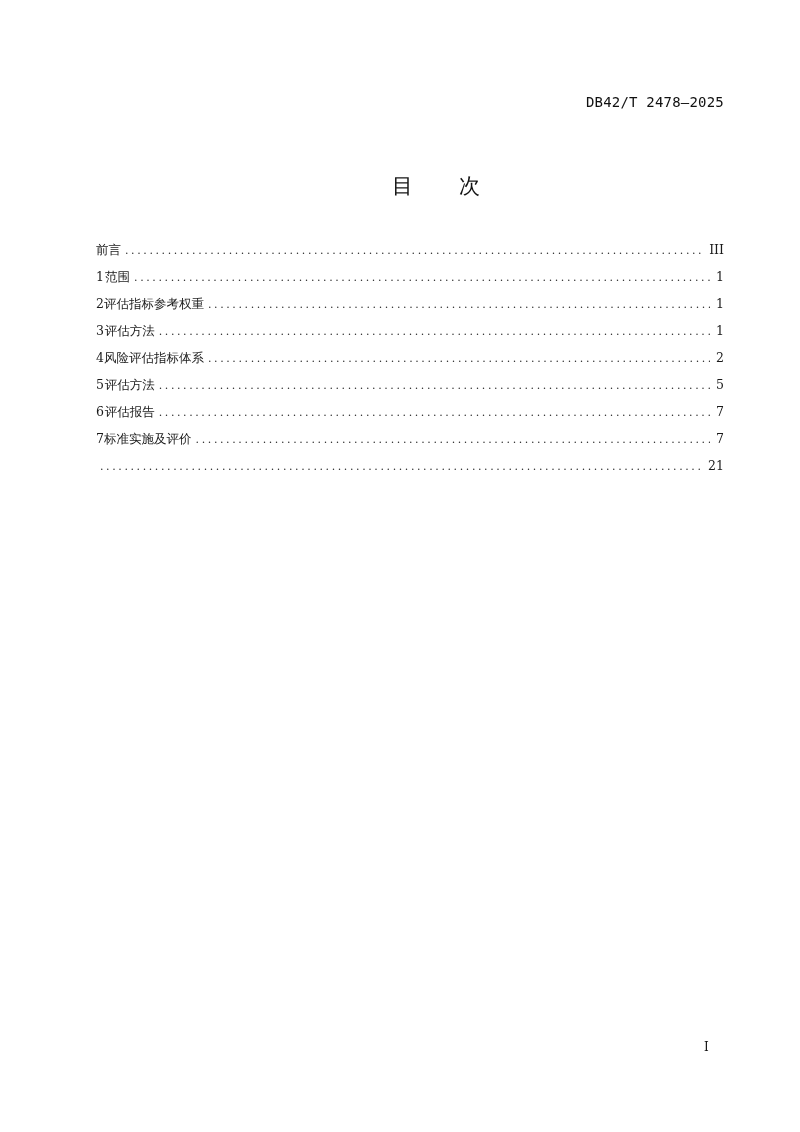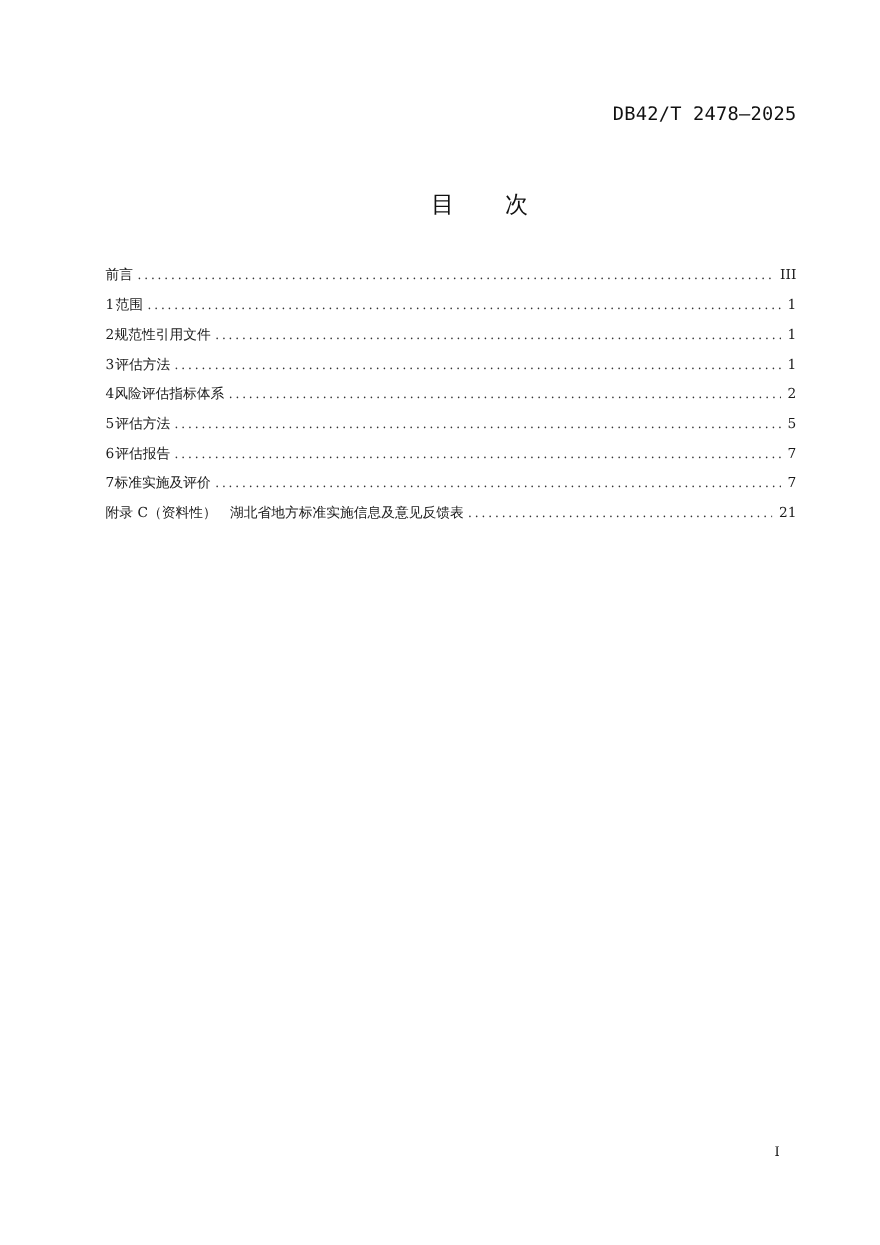--- a/index.html
+++ b/index.html
@@ -1,17 +1,17 @@
 <!DOCTYPE html>
 <html><head>
   <meta charset="utf-8">
   <style>
     html, body { margin: 0; padding: 0; background: #ffffff; }
     body { width: 800px; height: 1132px; position: relative; overflow: hidden; color: #1a1a1a; font-family: "DejaVu Serif", serif; }
-    .std-code { position: absolute; top: 94px; right: 76px; font-family: "DejaVu Sans Mono", "Liberation Mono", monospace; font-size: 17px; letter-spacing: 0.2px; color: #111; margin-left: 24px; }
+    .std-code { position: absolute; top: 94px; right: 76px; font-family: "DejaVu Sans Mono", "Liberation Mono", monospace; font-size: 14px; letter-spacing: 0.2px; color: #111; margin-left: 24px; }
     .toc-title { position: absolute; top: 172px; left: 0; width: 800px; text-align: center; font-family: "DejaVu Sans", sans-serif; font-size: 21px; color: #111; padding-left: 36px; }
     .toc-title span { display: inline-block; }
     .toc-title .gap { width: 46px; }
     .toc { position: absolute; top: 242px; left: 96px; width: 628px; }
     .toc-row { display: flex; align-items: baseline; height: 27px; font-size: 12.5px; white-space: nowrap; }
     .toc-num { display: inline-block; width: 20px; }
     .toc-label { flex: 0 0 auto; }
     .toc-label .appx-prefix { display: inline-block; margin-right: 12px; }
     .toc-dots { flex: 1 1 auto; overflow: hidden; margin: 0 6px 0 4px; color: #333; letter-spacing: 2.6px; font-size: 11px; }
     .toc-dots::before { content: "................................................................................................................................................................................................................"; }
@@ -34,21 +34,21 @@
     <span class="toc-page">III</span>
   </div>
   <div class="toc-row">
     <span class="toc-num">1</span>
     <span class="toc-label">范围</span>
     <span class="toc-dots"></span>
     <span class="toc-page">1</span>
   </div>
   <div class="toc-row">
     <span class="toc-num">2</span>
-    <span class="toc-label">规范性引用文件</span>
+    <span class="toc-label">评估指标参考权重</span>
     <span class="toc-dots"></span>
     <span class="toc-page">1</span>
   </div>
   <div class="toc-row">
     <span class="toc-num">3</span>
     <span class="toc-label">评估方法</span>
     <span class="toc-dots"></span>
     <span class="toc-page">1</span>
   </div>
   <div class="toc-row">
@@ -69,19 +69,18 @@
     <span class="toc-dots"></span>
     <span class="toc-page">7</span>
   </div>
   <div class="toc-row">
     <span class="toc-num">7</span>
     <span class="toc-label">标准实施及评价</span>
     <span class="toc-dots"></span>
     <span class="toc-page">7</span>
   </div>
   <div class="toc-row">
-    <span class="toc-label"><span class="appx-prefix">附录 C（资料性）</span><span>湖北省地方标准实施信息及意见反馈表</span></span>
     <span class="toc-dots"></span>
     <span class="toc-page">21</span>
   </div>
 </div>
 
 <div class="page-number">I</div>
 
 </body></html>

